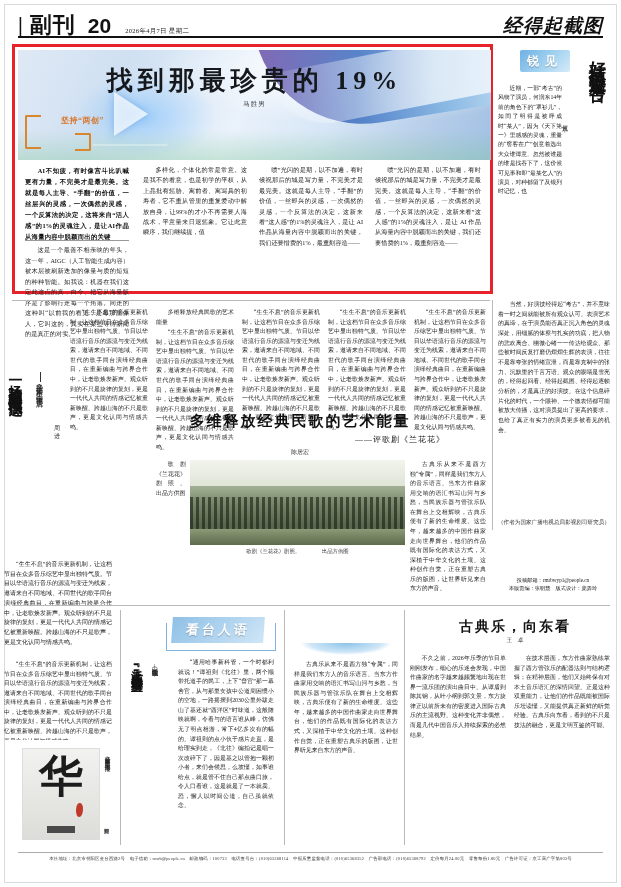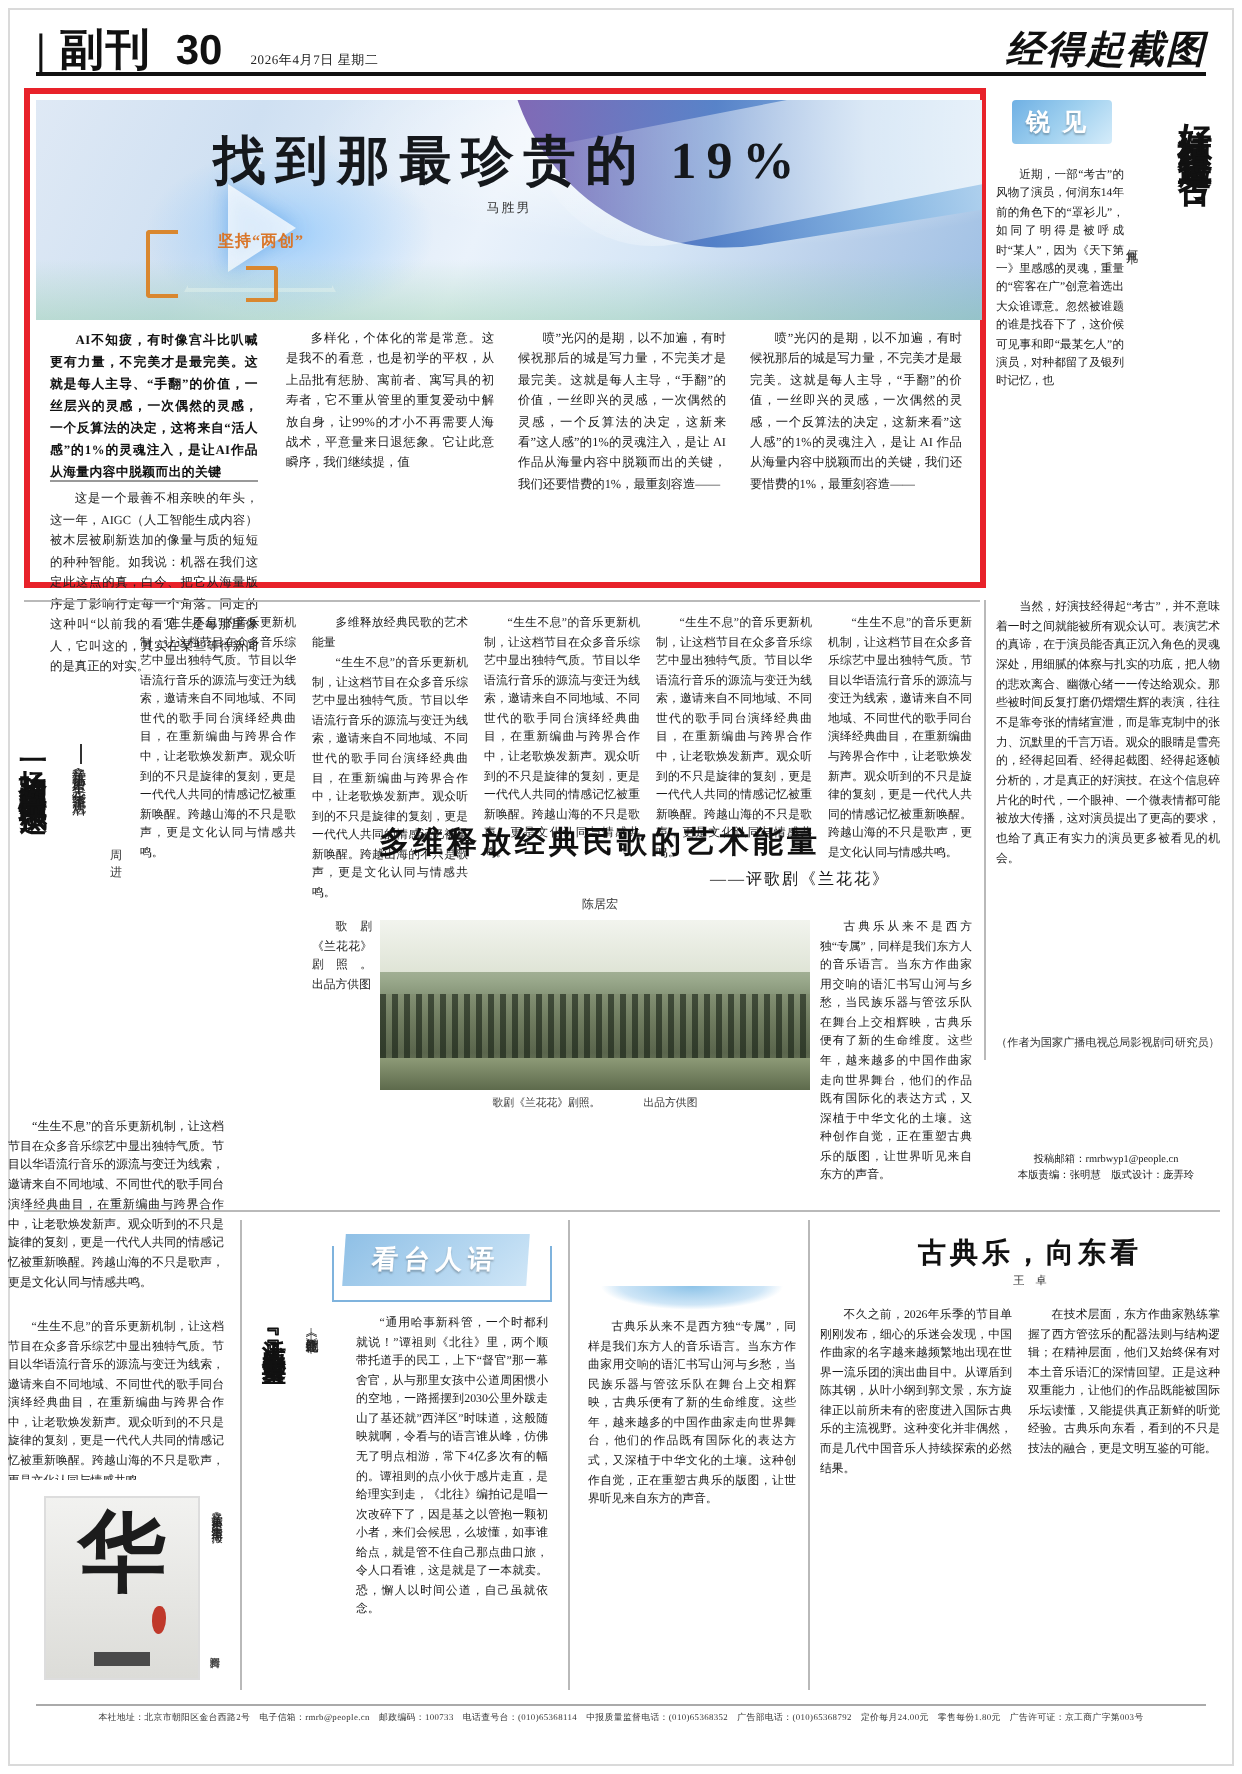--- a/index.html
+++ b/index.html
@@ -78,21 +78,21 @@
     text-align: center; font-size: 26px; font-weight: bold; color: #15181c;
     letter-spacing: 5px; font-family: "Liberation Serif", serif;
   }
   .byline-main {
     position: absolute; left: 3px; top: 53px; width: 473px;
     text-align: center; font-size: 6.5px; color: #333; letter-spacing: 1px;
   }
 
   
   .badge-2c {
-    position: absolute; left: 10px; top: 64px; width: 112px; height: 42px; margin-left: 48px;
+    position: absolute; left: 10px; top: 64px; width: 112px; height: 42px;
   }
   .badge-2c .frame-l {
     position:absolute; left:0; top:4px; width:16px; height:34px;
     border:2px solid #d9872f; border-right:none; border-radius:2px 0 0 2px;
   }
   .badge-2c .frame-r {
     position:absolute; left:50px; top:22px; width:16px; height:18px;
     border:2px solid #d9872f; border-left:none; border-radius:0 2px 2px 0;
   }
   .badge-2c .t1 {
@@ -120,21 +120,21 @@
   
   .col { position: absolute; font-size: 6.2px; line-height: 1.68; color: #1a1a1a; text-align: justify; }
   .col p { text-indent: 2em; margin-bottom: 1px; }
   .col.small { font-size: 5.9px; line-height: 1.62; }
 
   .vrule { position:absolute; border-left:1px solid #b9b9b9; }
   .hrule { position:absolute; border-top:1px solid #b9b9b9; }
 
   
   .rui-badge {
-    position:absolute; left:506px; top:50px; width:50px; height:22px;
+    position:absolute; left:520px; top:50px; width:50px; height:22px;
     background: linear-gradient(135deg,#6fb0e4 0%, #9fd0ef 50%, #d5ecfa 100%);
     border-radius: 2px;
     color:#fff; font-size:12px; font-weight:bold; letter-spacing:6px;
     display:flex; align-items:center; justify-content:center;
     text-shadow: 0 1px 1px rgba(0,0,0,.25);
   }
   .v-title {
     writing-mode: vertical-rl; text-orientation: upright;
     font-weight: bold; color:#111; letter-spacing: 2px;
   }
@@ -347,21 +347,21 @@
 </head>
 <body>
 
 <div class="page">
 
   <div class="outer-frame"></div>
 
   <div class="masthead">
     <span class="mh-bracket">|</span>
     <span class="mh-section">副刊</span>
-    <span class="mh-pageno">30</span>
+    <span class="mh-pageno">20</span>
     <span class="mh-date">2026年4月7日 星期二</span>
     <span class="mh-logo">经得起截图</span>
   </div>
 
   <div class="redbox">
 
     <div class="banner">
       <div class="swoosh1"></div>
       <div class="swoosh2"></div>
       <div class="glow"></div>

